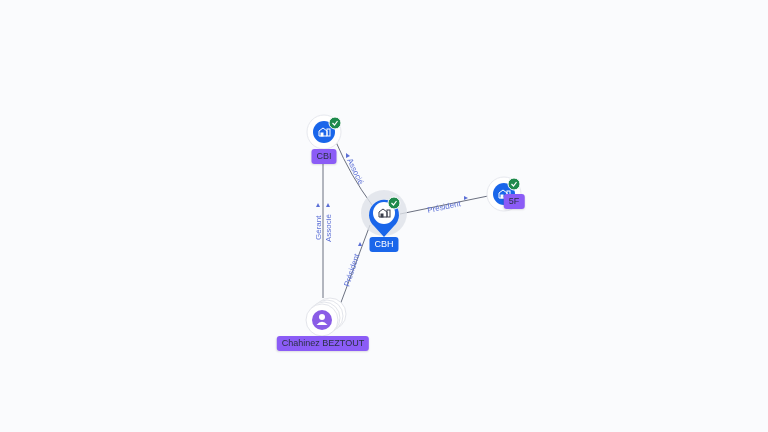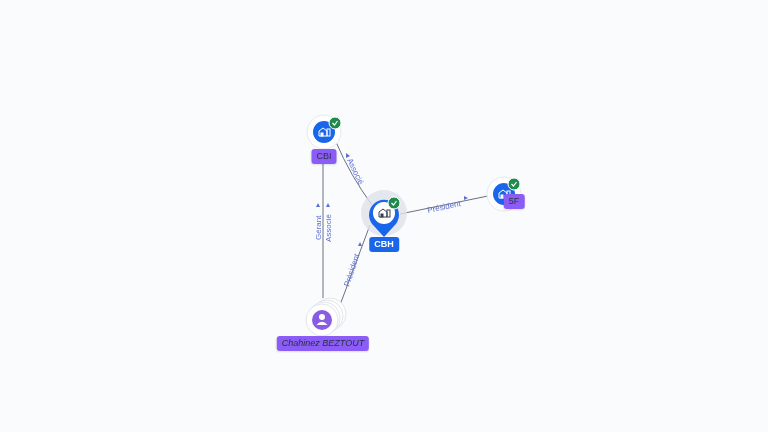--- a/index.html
+++ b/index.html
@@ -24,21 +24,21 @@
     padding: 2px 5px;
     border-radius: 3px;
     box-shadow: 0 1px 2px rgba(0,0,0,0.12);
     white-space: nowrap;
     transform: translateX(-50%);
     line-height: 11px;
   }
   .node-label.focus {
     background: #1a66ea;
     color: #ffffff;
-    font-weight: bold;
+    font-weight: normal;
     box-shadow: none;
   }
 </style>
 </head>
 <body>
 
 <svg id="graph" viewBox="0 0 768 432" xmlns="http://www.w3.org/2000/svg">
 
   <g stroke="#6b7080" stroke-width="1" fill="none">
     <path d="M 336 142 Q 350 175 372 205"></path>
@@ -107,13 +107,13 @@
     <g fill="#ffffff">
       <circle cx="322" cy="317" r="3"></circle>
       <path d="M316.5 325 Q322 318.5 327.5 325 Z"></path>
     </g>
   </g>
 </svg>
 
 <div class="node-label" style="left:324px; top:149px;">CBI</div>
 <div class="node-label focus" style="left:384px; top:237px;">CBH</div>
 <div class="node-label" style="left:505px; top:194px;margin-left:9px;">5F</div>
-<div class="node-label" style="left:323px; top:336px;font-style:italic;">Chahinez BEZTOUT</div>
+<div class="node-label" style="left:323px; top:336px;">Chahinez BEZTOUT</div>
 
 </body></html>

